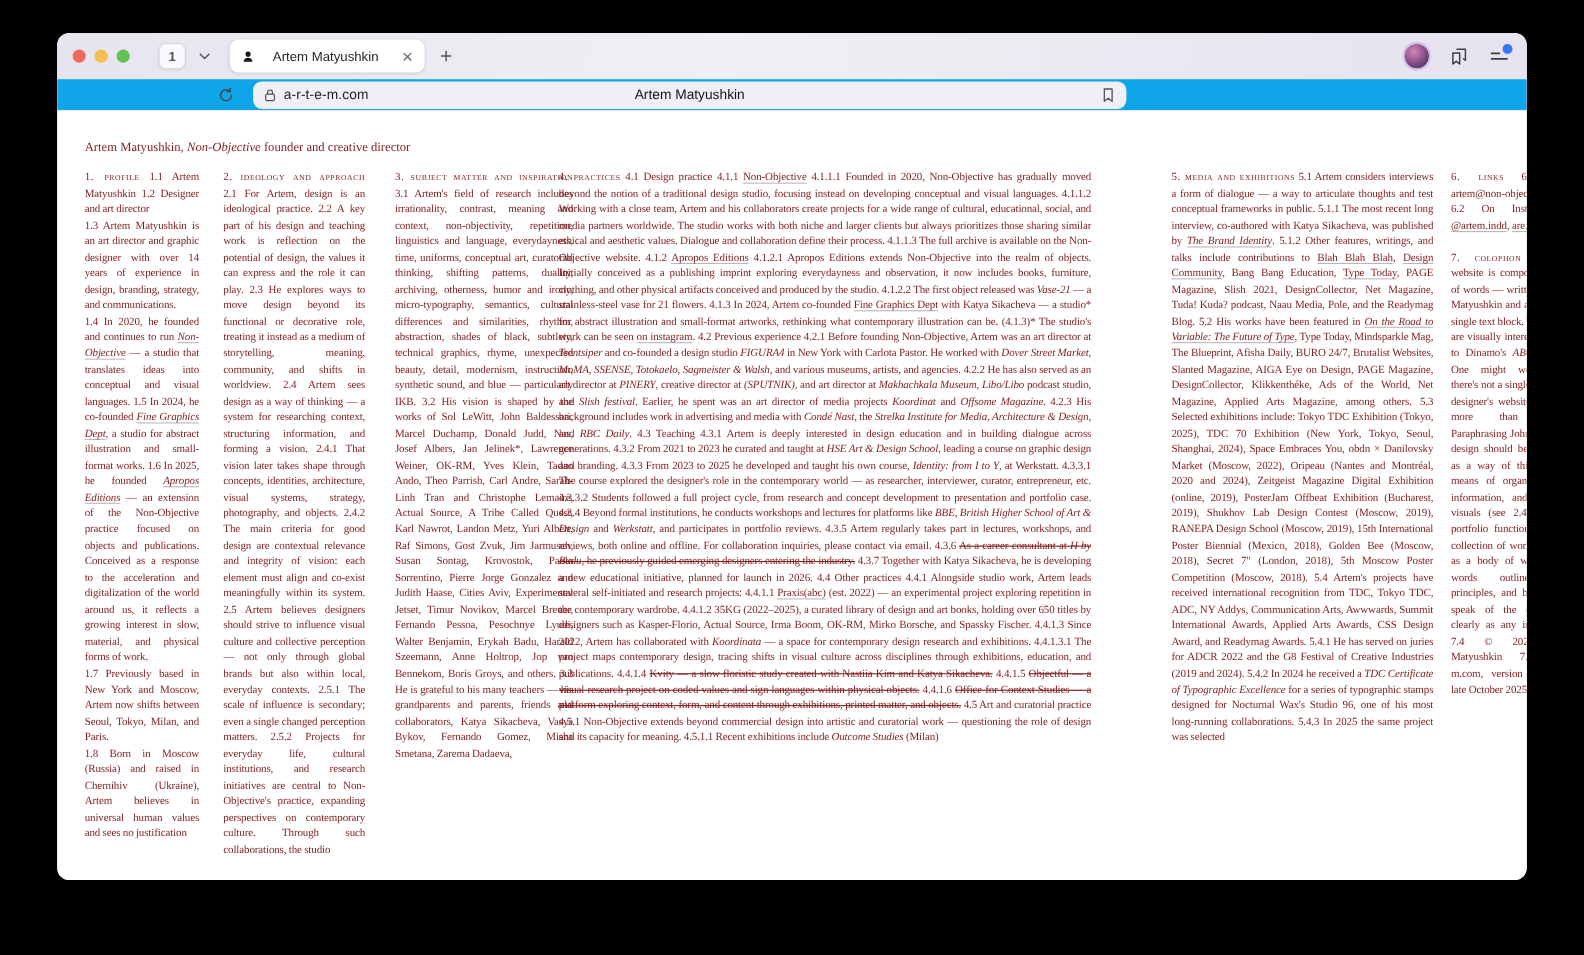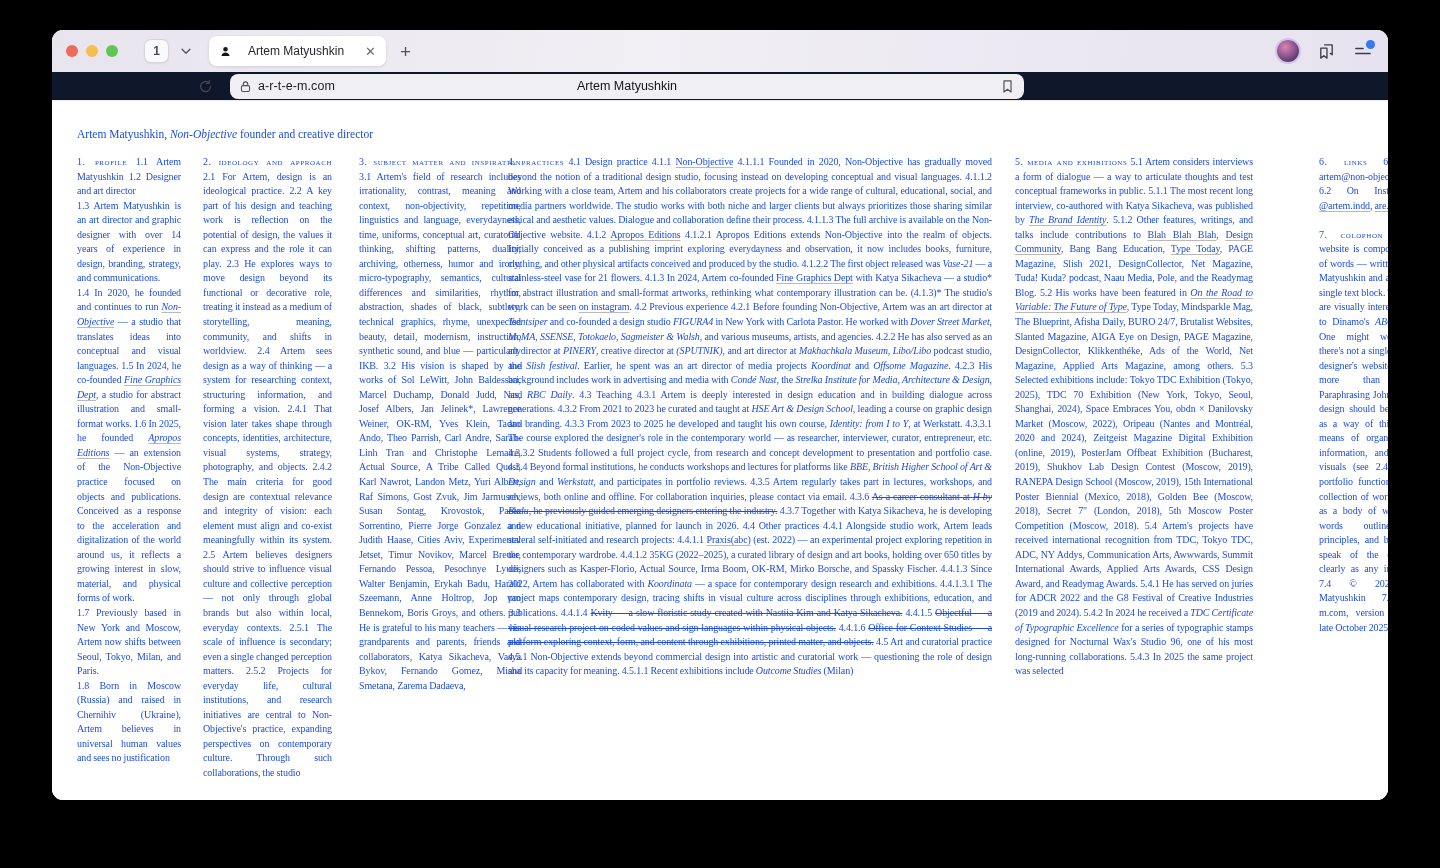--- a/index.html
+++ b/index.html
@@ -34,45 +34,45 @@
   .tab-right { position:absolute; right:16px; top:0; height:42px; display:flex;
                align-items:center; gap:18px; }
   .avatar { width:22px; height:22px; border-radius:50%;
             background:radial-gradient(circle at 38% 32%, #d687b5 0%, #9a5a96 40%, #5d3f6e 72%, #382a47 100%);
             box-shadow:0 0 0 2px #cfc3ea; }
   .icon-btn { display:flex; align-items:center; position:relative; }
   .bluedot { position:absolute; right:-3px; top:-3px; width:9px; height:9px;
              border-radius:50%; background:#3478f6; }
 
   
-  .navbar { position:relative; height:29px; background:#0f172a; display:flex;
+  .navbar { position:relative; height:29px; background:#0ea5e9; display:flex;
             align-items:center; border-bottom:1px solid #eceaf0; }
   .reload { margin-left:146px; display:flex; align-items:center; }
   .urlbar { position:relative; margin-left:17px; width:794px; height:25px; border-radius:8px;
             background:#f0eff3; display:flex; align-items:center; }
   .lock { margin-left:10px; display:flex; align-items:center; }
   .url { margin-left:7px; font-size:12.5px; color:#1d1d22; letter-spacing:.1px; }
   .pagetitle { position:absolute; left:0; right:0; text-align:center; font-size:12.5px;
                font-weight:500; color:#141417; pointer-events:none; }
   .bookmark { position:absolute; right:10px; top:0; height:25px; display:flex; align-items:center; }
 
   
   .page { position:relative; height:699px; background:#fff; overflow:hidden;
-          font-family:"Liberation Serif","DejaVu Serif",serif; color:#1d4ed8; }
+          font-family:"Liberation Serif","DejaVu Serif",serif; color:#7f1d1d; }
   .pagehead { position:absolute; left:25px; top:27px; font-size:11.5px; }
   .cols { position:absolute; left:0; top:54px; width:1336px; height:645px; overflow:hidden;text-decoration:underline; }
   .col { position:absolute; top:0; height:645px; overflow:hidden;
          font-size:10px; line-height:14.55px; text-align:justify;
          letter-spacing:-.12px; word-spacing:-.2px;
          hyphens:auto; -webkit-hyphens:auto; }
   .c0 { left:25px;   width:104px; }
   .c1 { left:151px;  width:129px; }
   .c2 { left:307px;  width:162px; }
   .c3 { left:456px;  width:484px; }
-  .c4 { left:963px;  width:238px; }
+  .c4 { left:1013px;  width:238px; }
   .c5 { left:1267px; width:118px; }
   .page .sc { font-variant:small-caps; letter-spacing:.55px; }
   .page i { font-style:italic; }
   .page s { text-decoration:line-through; text-decoration-thickness:1px; }
   .page a { color:inherit; text-decoration:underline; text-decoration-color:#b9b9b9;
             text-underline-offset:2px; text-decoration-thickness:1px; cursor:pointer; }
   svg { display:block; }
 </style>
 </head>
 <body>

